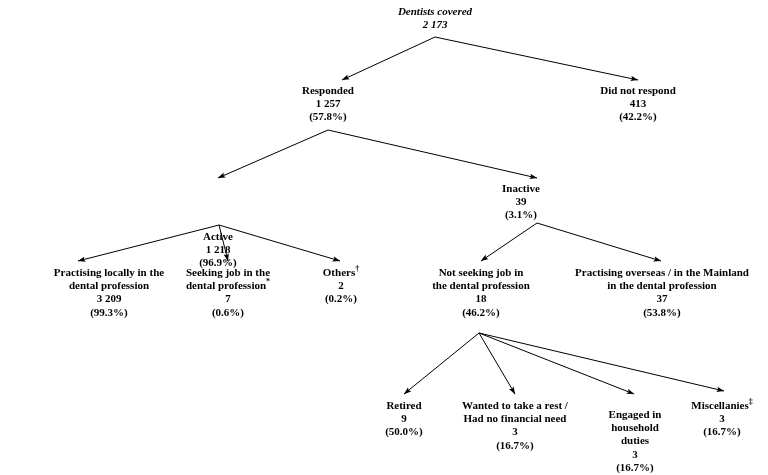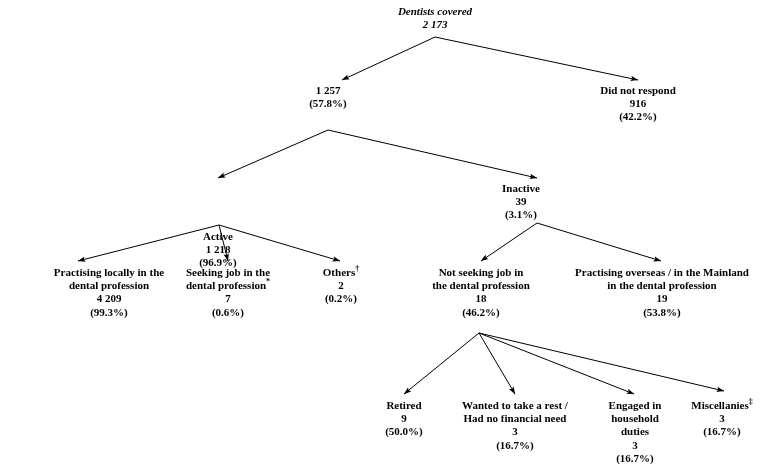--- a/index.html
+++ b/index.html
@@ -54,46 +54,47 @@
       <line x1="479" y1="333" x2="724" y2="391"></line>
     </g>
   </svg>
 
   <div class="node" style="left:335px;top:5px;width:200px;font-style:italic;">
     <span class="ln">Dentists covered</span>
     <span class="ln">2 173</span>
   </div>
 
   <div class="node" style="left:243px;top:84px;width:170px;">
+    <span class="ln">Responded</span>
     <span class="ln">1 257</span>
     <span class="ln">(57.8%)</span>
   </div>
 
   <div class="node" style="left:553px;top:84px;width:170px;">
     <span class="ln">Did not respond</span>
-    <span class="ln">916</span>
+    <span class="ln">413</span>
     <span class="ln">(42.2%)</span>
   </div>
 
   <div class="node" style="left:133px;top:182px;width:170px;margin-top:48px;">
     <span class="ln">Active</span>
     <span class="ln">1 218</span>
     <span class="ln">(96.9%)</span>
   </div>
 
   <div class="node" style="left:436px;top:182px;width:170px;">
     <span class="ln">Inactive</span>
     <span class="ln">39</span>
     <span class="ln">(3.1%)</span>
   </div>
 
   <div class="node" style="left:0px;top:266px;width:156px;padding-left:31px;">
     <span class="ln">Practising locally in the</span>
     <span class="ln">dental  profession</span>
-    <span class="ln">4 209</span>
+    <span class="ln">3 209</span>
     <span class="ln">(99.3%)</span>
   </div>
 
   <div class="node" style="left:158px;top:266px;width:140px;">
     <span class="ln">Seeking job in the</span>
     <span class="ln"><span>dental profession</span><sup>*</sup></span>
     <span class="ln">7</span>
     <span class="ln">(0.6%)</span>
   </div>
 
@@ -106,38 +107,38 @@
   <div class="node" style="left:406px;top:266px;width:150px;">
     <span class="ln">Not seeking job in</span>
     <span class="ln">the dental profession</span>
     <span class="ln">18</span>
     <span class="ln">(46.2%)</span>
   </div>
 
   <div class="node" style="left:556px;top:266px;width:212px;">
     <span class="ln">Practising overseas / in the Mainland</span>
     <span class="ln">in the dental profession</span>
-    <span class="ln">19</span>
+    <span class="ln">37</span>
     <span class="ln">(53.8%)</span>
   </div>
 
   <div class="node" style="left:359px;top:399px;width:90px;">
     <span class="ln">Retired</span>
     <span class="ln">9</span>
     <span class="ln">(50.0%)</span>
   </div>
 
   <div class="node" style="left:442px;top:399px;width:146px;">
     <span class="ln">Wanted to take a rest /</span>
     <span class="ln">Had no financial need</span>
     <span class="ln">3</span>
     <span class="ln">(16.7%)</span>
   </div>
 
-  <div class="node" style="left:589px;top:399px;width:92px;">
+  <div class="node" style="left:589px;top:408px;width:92px;">
     <span class="ln">Engaged in</span>
     <span class="ln">household</span>
     <span class="ln">duties</span>
     <span class="ln">3</span>
     <span class="ln">(16.7%)</span>
   </div>
 
   <div class="node" style="left:676px;top:399px;width:92px;">
     <span class="ln"><span>Miscellanies</span><sup>‡</sup></span>
     <span class="ln">3</span>

